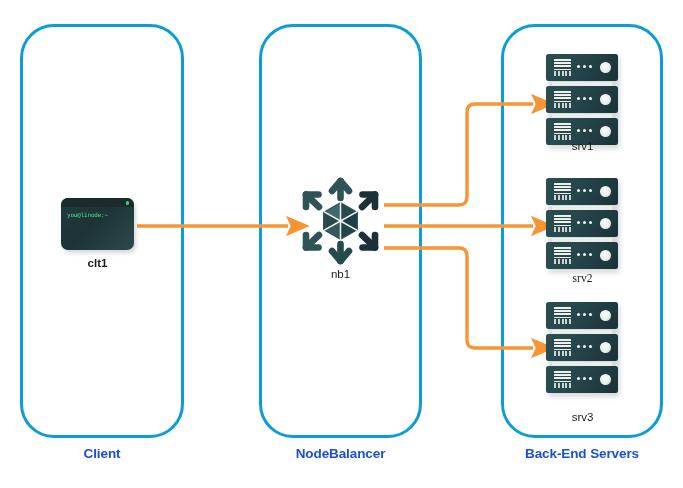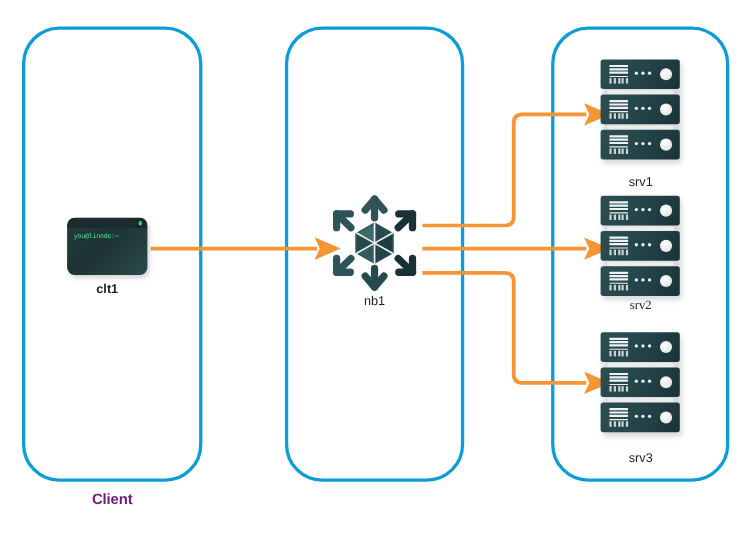--- a/index.html
+++ b/index.html
@@ -31,21 +31,21 @@
   #group-client   { left: 20px;  top: 24px; width: 164px; height: 414px; }
   #group-balancer { left: 259px; top: 24px; width: 163px; height: 414px; }
   #group-servers  { left: 501px; top: 24px; width: 162px; height: 414px; }
 
   .group-label {
     position: absolute;
     top: 446px;
     text-align: center;
     font-size: 13.5px;
     font-weight: bold;
-    color: #701a75;
+    color: #1d4ed8;
     letter-spacing: -0.1px;
     white-space: nowrap;
   }
   #label-client   { left: 20px;  width: 164px; }
   #label-balancer { left: 259px; width: 163px; }
   #label-servers  { left: 501px; width: 162px; }
 
   
   #connectors {
     position: absolute;
@@ -109,21 +109,21 @@
   }
   .node-caption {
     position: absolute;
     text-align: center;
     font-size: 11.5px;
     color: #1c1c1c;
     white-space: nowrap;
   }
   #caption-clt1 { left: 51px; top: 257px; width: 93px; font-weight: bold; }
   #caption-nb1  { left: 294px; top: 268px; width: 93px; }
-  #caption-srv1 { left: 536px; top: 160px; width: 93px; }
+  #caption-srv1 { left: 536px; top: 140px; width: 93px; }
   #caption-srv2 { left: 536px; top: 272px; width: 93px; font-family: Liberation Serif, serif; }
   #caption-srv3 { left: 536px; top: 411px; width: 93px; }
 
   
   #node-balancer {
     position: absolute;
     left: 298px;
     top: 174px;
     width: 85px;
     height: 94px;
@@ -511,14 +511,16 @@
           <span></span>
           <span></span>
           <span></span>
         </div>
       <div class="rack-power"></div>
     </div>
   </div>
   <div class="node-caption" id="caption-srv3">srv3</div>
 
   <div class="group-label" id="label-client">Client</div>
+  <div class="group-label" id="label-balancer">NodeBalancer</div>
+  <div class="group-label" id="label-servers">Back-End Servers</div>
 
 </div>
 
 </body></html>

